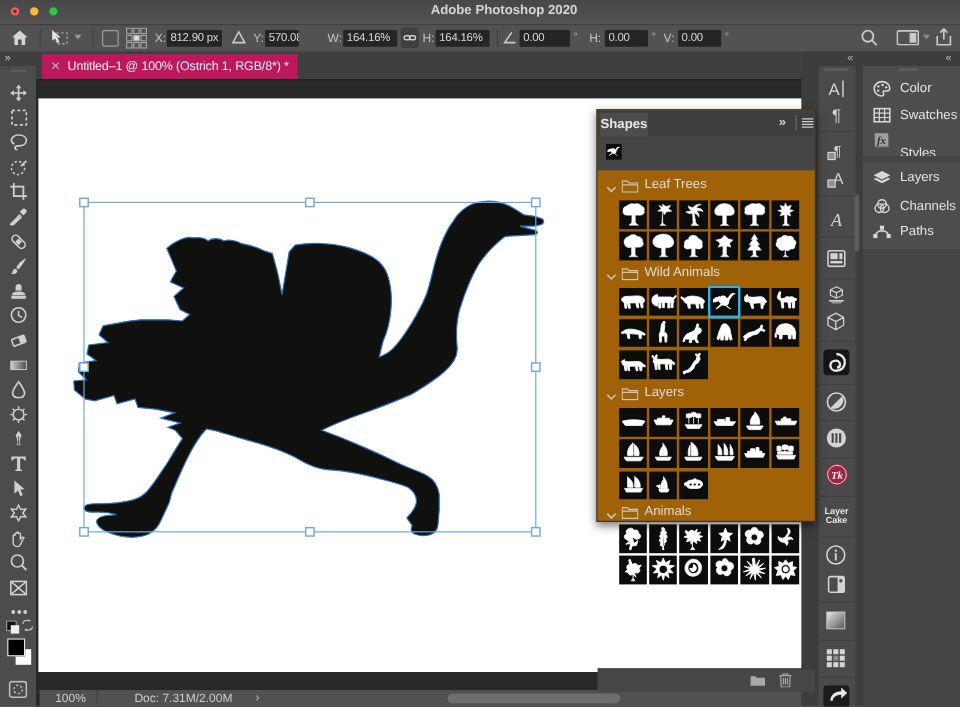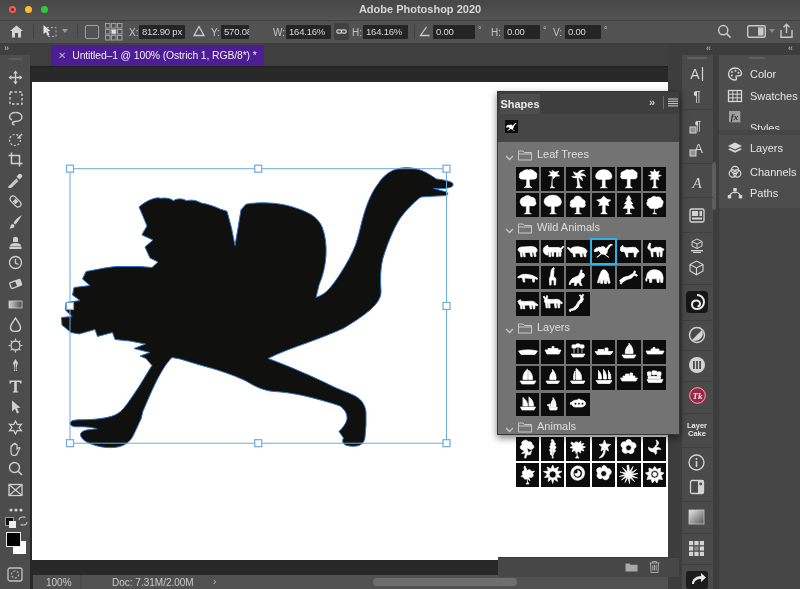--- a/index.html
+++ b/index.html
@@ -11,29 +11,29 @@
   .tl{width:7px;height:7px;border-radius:50%;top:6px;}
   .title{width:800px;text-align:center;top:3px;font-size:11px;color:#d6d6d6;font-weight:bold;padding-left:20px;}
   .optbar{left:0;top:20px;width:800px;height:23px;background:#525252;
     border-top:1px solid #404040;box-sizing:border-box;}
   .obsep{top:24px;width:1px;height:15px;background:#414141;}
   .field{top:25px;height:14px;background:#252525;border-radius:1px;
     color:#d8d8d8;font-size:9.5px;line-height:14px;padding-left:3px;letter-spacing:-0.2px;white-space:nowrap;overflow:hidden;box-sizing:border-box;}
   .flabel{top:27px;font-size:10px;color:#c4c4c4;}
   .deg{top:25px;font-size:9px;color:#c4c4c4;}
   .tabbar{left:0;top:43px;width:800px;height:23px;background:#3f3f3f;}
-  .tab{left:35px;top:45px;width:213px;height:21px;background:#4c1d95;
-    color:#ededed;font-size:10.4px;line-height:21px;letter-spacing:-0.12px;white-space:nowrap;margin-left:16px;}
+  .tab{left:35px;top:45px;width:213px;height:21px;background:#be185d;
+    color:#ededed;font-size:10.4px;line-height:21px;letter-spacing:-0.12px;white-space:nowrap;}
   .tab .x{color:#b8b8b8;font-size:10px;margin:0 6px 0 7px;}
   .toolbar{left:0;top:55px;width:30px;height:534px;background:#4c4c4c;}
   .canvaswrap{left:30px;top:66px;width:638px;height:523px;background:#282828;border-top:1px solid #1e1e1e;box-sizing:border-box;}
   .whitedoc{position:absolute;left:2px;top:15px;width:636px;height:478px;background:#ffffff;}
   .statusbar{left:33px;top:575px;width:635px;height:14px;background:#515151;}
   .scrollpill{left:373px;top:578px;width:144px;height:8px;border-radius:4px;background:#6e6e6e;}
-  .shapes{left:497px;top:91px;width:183px;height:344px;background:#737373;
+  .shapes{left:497px;top:91px;width:183px;height:344px;background:#a16207;
     box-shadow:0 3px 7px rgba(0,0,0,.5);border:1px solid #353535;box-sizing:border-box;}
   .sphead{position:absolute;left:0;top:0;width:181px;height:22px;background:#3e3e3e;}
   .sptab{position:absolute;left:2px;top:2px;width:40px;height:20px;background:#4d4d4d;
     color:#e8e8e8;font-size:11px;font-weight:bold;text-align:center;line-height:20px;}
   .sprecent{position:absolute;left:0;top:22px;width:181px;height:28px;background:#454545;}
   .spbottom{position:absolute;left:0;top:465px;width:181px;height:19px;background:#474747;border-top:1px solid #3a3a3a;}
   .rightbg{left:668px;top:43px;width:132px;height:546px;background:#3d3d3d;}
   .iconstrip{left:682px;top:55px;width:31px;height:534px;background:#4a4a4a;}
   .dock{left:719px;top:55px;width:81px;height:153px;background:#4d4d4d;}
   .dock2{left:719px;top:208px;width:81px;height:381px;background:#454545;}

